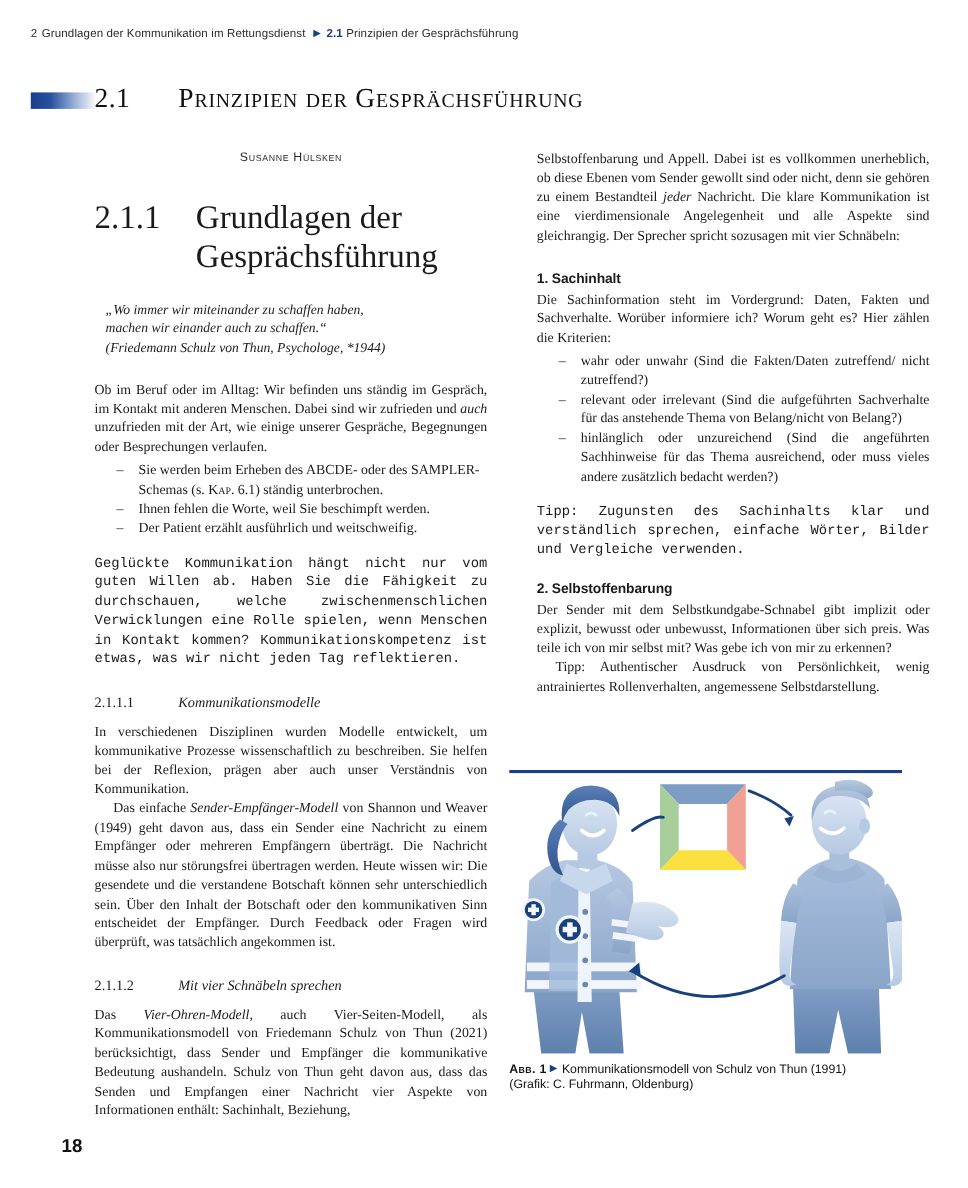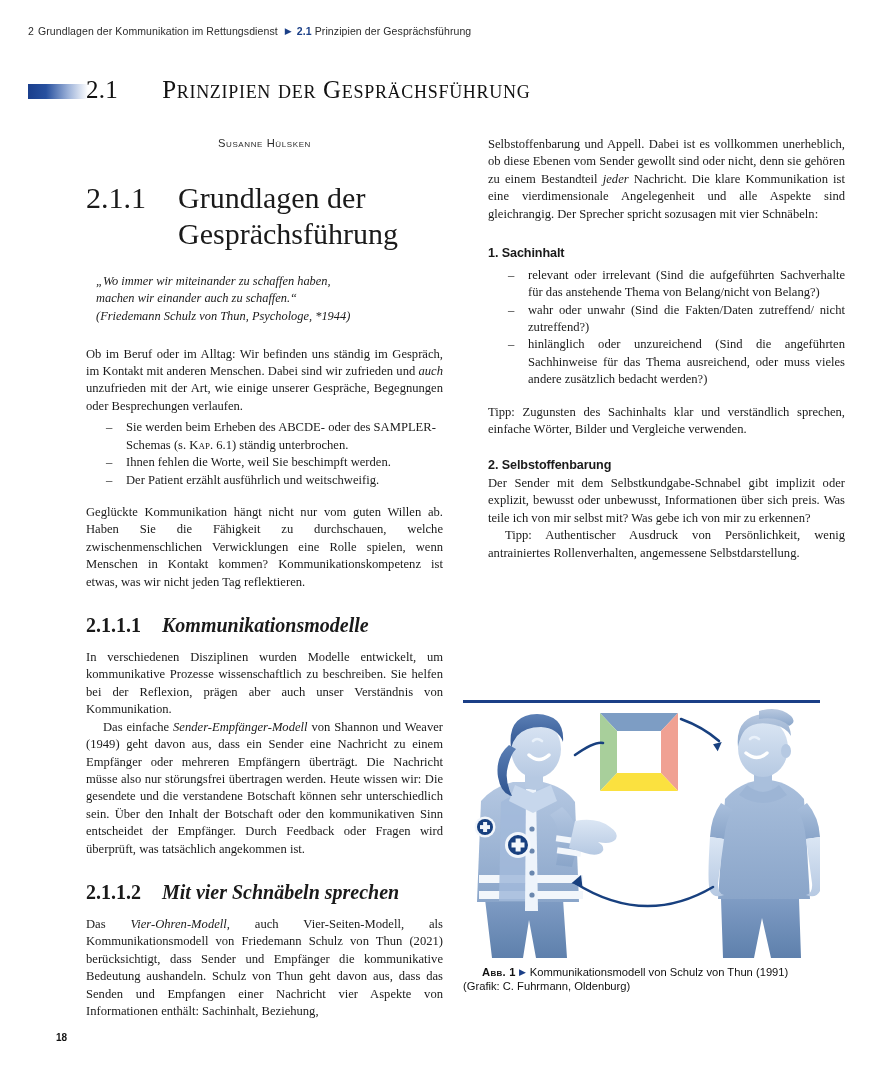--- a/index.html
+++ b/index.html
@@ -102,21 +102,21 @@
     margin:0 0 20px 0;
     padding-left:10px;
     font-style:italic;
     font-size:12.4px;
     line-height:1.42;
     text-align:left;
   }
 
   p.body{margin:0 0 0 0;text-indent:0;}
   p.body + p.body{text-indent:17px;}
-  p.gap{margin-top:15px;}
+  p.gap{margin-top:15px;font-family:Liberation Mono, monospace;}
 
   ul.dash{
     list-style:none;
     margin:4px 0 0 0;
     padding:0 0 0 20px;
   }
   ul.dash li{
     position:relative;
     padding-left:20px;
     margin:0 0 0 0;
@@ -125,22 +125,22 @@
   }
   ul.dash li::before{
     content:"\2013";
     position:absolute;
     left:0;top:0;
   }
   ul.dash.just li{text-align:justify;}
 
   h3.sec3{
     margin:21px 0 9px 0;
-    font-weight:bold;
-    font-size:20px;
+    font-weight:normal;
+    font-size:13px;
     text-align:left;
     display:flex;
   }
   h3.sec3 .n{min-width:76px;flex:0 0 76px;font-style:normal;}
   h3.sec3 .t{font-style:italic;flex:1;}
 
   h4.bold{
     font-family:"Liberation Sans", sans-serif;
     font-size:12.6px;
     font-weight:bold;
@@ -175,35 +175,34 @@
     font-family:"Liberation Sans", sans-serif;
     font-size:11.2px;
     line-height:1.33;
     color:#111;
     text-align:left;
   }
   .caption .abb{
     font-variant:small-caps;
     font-weight:bold;
     letter-spacing:.3px;
-    margin-left:19px;
   }
   .caption .carrow{
     color:#1b3f87;
     font-size:9px;
     margin:0 4px 0 3px;
     position:relative;top:-1px;
   }
 
   
   .folio{
     position:absolute;
     left:56px;top:1032px;
     font-family:"Liberation Sans", sans-serif;
-    font-size:10px;
+    font-size:17px;
     font-weight:bold;
     color:#111;
   }
 </style>
 </head>
 <body>
 
 <div class="page">
 
   <div class="runhead">
@@ -257,24 +256,25 @@
     </h3>
 
     <p class="body"><span>Das </span><em>Vier-Ohren-Modell</em><span>, auch Vier-Seiten-Modell, als Kommunikationsmodell von Friedemann Schulz von Thun (2021) berücksichtigt, dass Sender und Empfänger die kommunikative Bedeutung aushandeln. Schulz von Thun geht davon aus, dass das Senden und Empfangen einer Nachricht vier Aspekte von Informationen enthält: Sachinhalt, Beziehung,</span></p>
   </div>
 
   <div class="col right">
 
     <p class="body"><span>Selbstoffenbarung und Appell. Dabei ist es vollkommen unerheblich, ob diese Ebenen vom Sender gewollt sind oder nicht, denn sie gehören zu einem Bestandteil </span><em>jeder</em><span> Nachricht. Die klare Kommunikation ist eine vierdimensionale Angelegenheit und alle Aspekte sind gleichrangig. Der Sprecher spricht sozusagen mit vier Schnäbeln:</span></p>
 
     <h4 class="bold first">1. Sachinhalt</h4>
+    <p class="body">Die Sachinformation steht im Vordergrund: Daten, Fakten und Sachverhalte. Worüber informiere ich? Worum geht es? Hier zählen die Kriterien:</p>
 
     <ul class="dash just">
+      <li>wahr oder unwahr (Sind die Fakten/Daten zutreffend/ nicht zutreffend?)</li>
       <li>relevant oder irrelevant (Sind die aufgeführten Sachverhalte für das anstehende Thema von Belang/nicht von Belang?)</li>
-      <li>wahr oder unwahr (Sind die Fakten/Daten zutreffend/ nicht zutreffend?)</li>
       <li>hinlänglich oder unzureichend (Sind die angeführten Sachhinweise für das Thema ausreichend, oder muss vieles andere zusätzlich bedacht werden?)</li>
     </ul>
 
     <p class="body gap">Tipp: Zugunsten des Sachinhalts klar und verständlich sprechen, einfache Wörter, Bilder und Vergleiche verwenden.</p>
 
     <h4 class="bold">2. Selbstoffenbarung</h4>
     <p class="body">Der Sender mit dem Selbstkundgabe-Schnabel gibt implizit oder explizit, bewusst oder unbewusst, Informationen über sich preis. Was teile ich von mir selbst mit? Was gebe ich von mir zu erkennen?</p>
     <p class="body">Tipp: Authentischer Ausdruck von Persönlichkeit, wenig antrainiertes Rollenverhalten, angemessene Selbstdarstellung.</p>
   </div>
 

